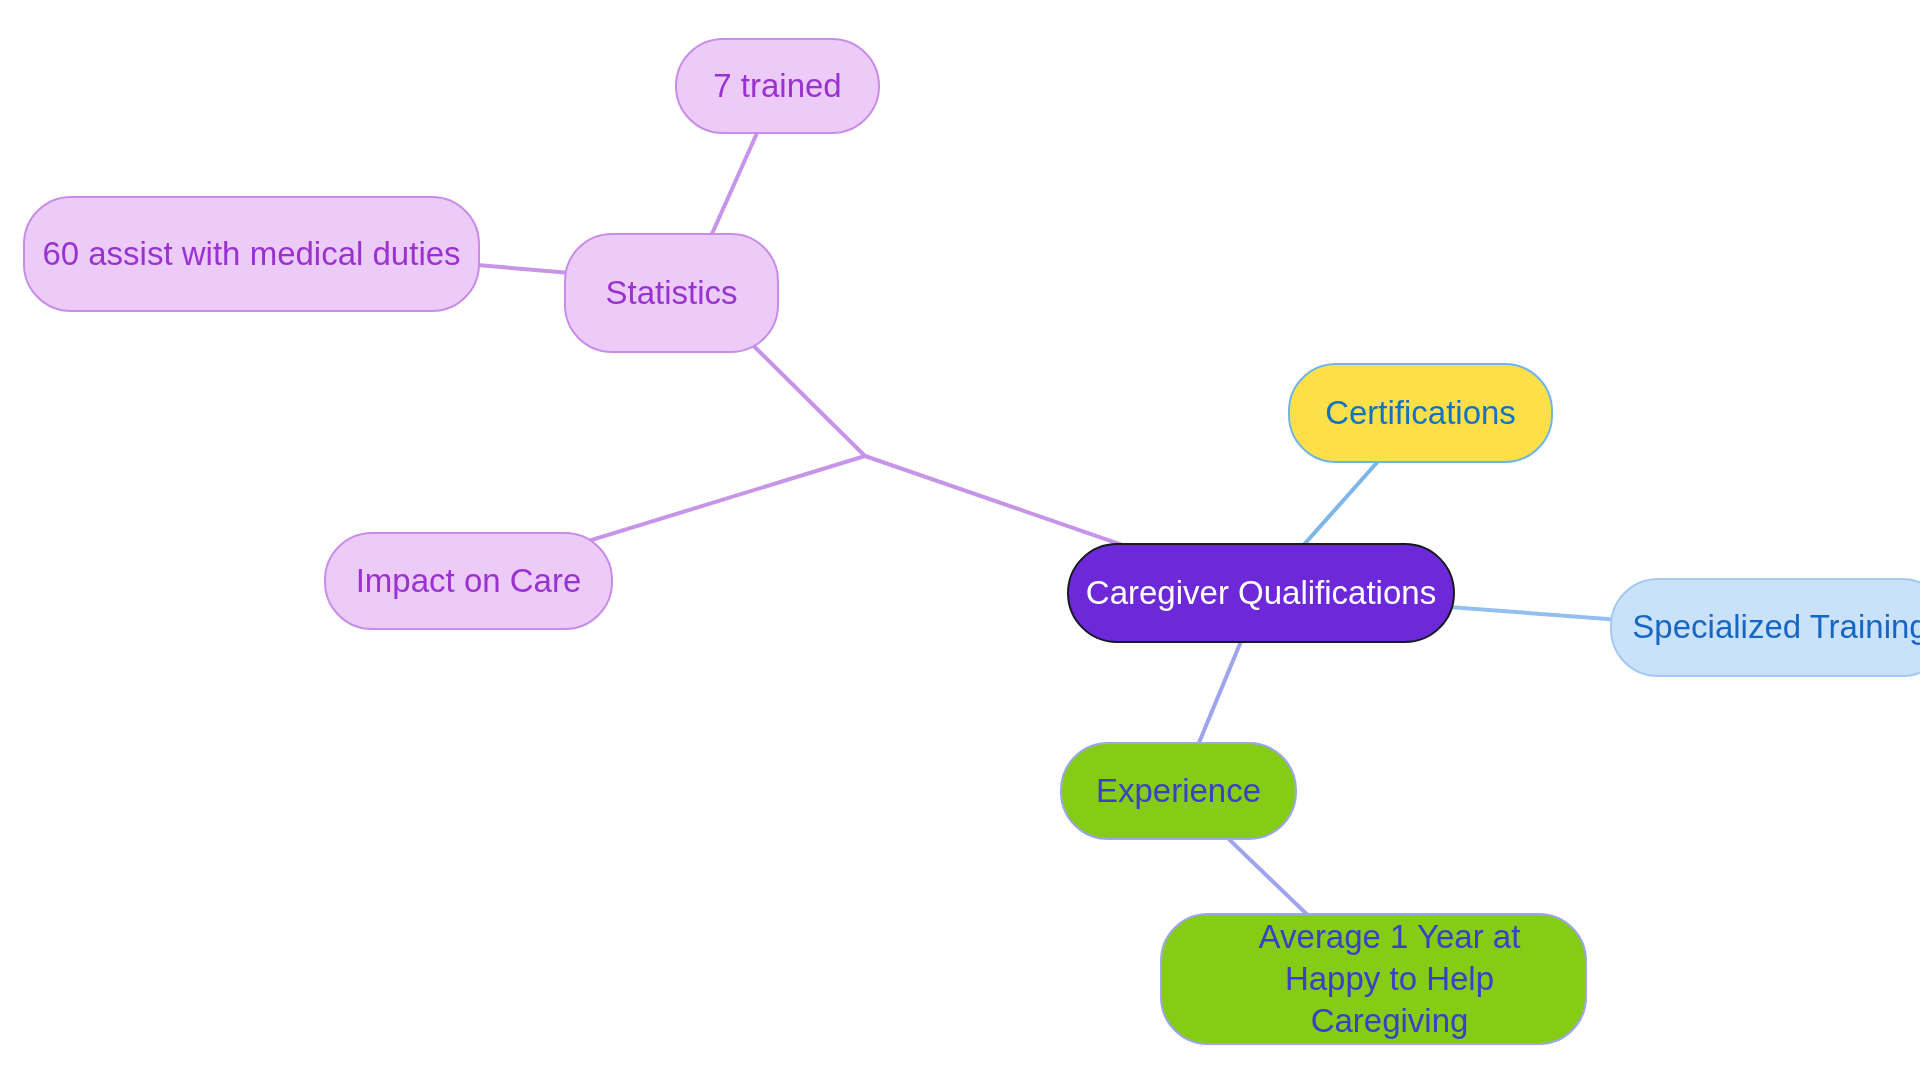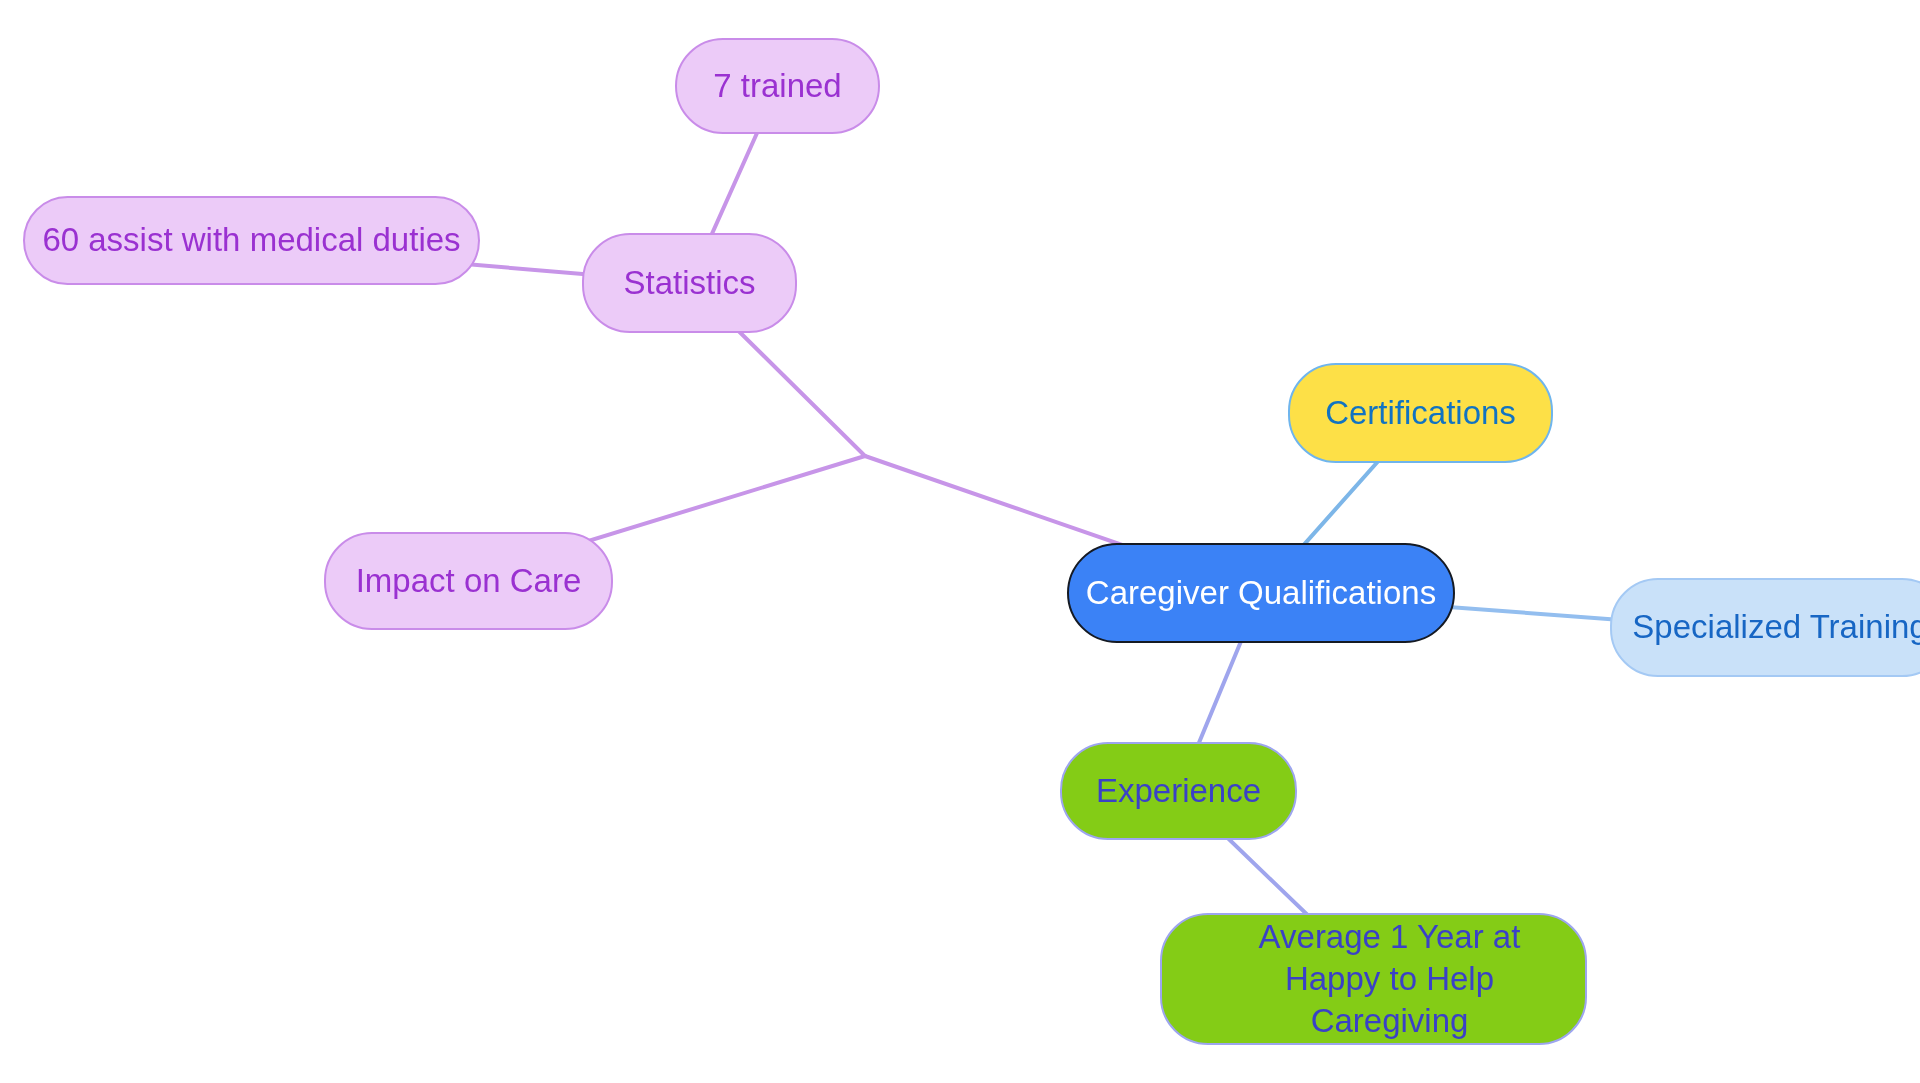--- a/index.html
+++ b/index.html
@@ -58,21 +58,21 @@
     background: #c9e1f9;
     border-color: #a4c9f4;
     color: #1766c4;
   }
   .node-lavender {
     background: #84cc16;
     border-color: #9da5ef;
     color: #3a41c7;
   }
   .node-dark {
-    background: #3b82f6;
+    background: #6d28d9;
     border-color: #151a23;
     color: #ffffff;
     border-radius: 50px;
   }
   .node .label { display: block; padding: 0 14px; }
   .node-wrap .label { padding: 0 34px; }
 </style>
 </head>
 <body>
 
@@ -87,25 +87,25 @@
     <line class="edge-blue" x1="1261" y1="593" x2="1421" y2="413"></line>
     <line class="edge-bluelight" x1="1261" y1="593" x2="1728" y2="628"></line>
     <line class="edge-lavender" x1="1261" y1="593" x2="1179" y2="791"></line>
     <line class="edge-lavender" x1="1179" y1="791" x2="1374" y2="979"></line>
   </svg>
 
   <div class="node node-purple" style="left:675px;  top:38px;  width:205px; height:96px;">
     <span class="label">7 trained</span>
   </div>
 
-  <div class="node node-purple" style="left:23px;   top:196px; width:457px; height:89px;">
+  <div class="node node-purple" style="left:23px;   top:196px; width:457px; height:116px;">
     <span class="label">60 assist with medical duties</span>
   </div>
 
-  <div class="node node-purple" style="left:582px;  top:233px; width:215px; height:100px;">
+  <div class="node node-purple" style="left:564px;  top:233px; width:215px; height:120px;">
     <span class="label">Statistics</span>
   </div>
 
 
   <div class="node node-purple" style="left:324px;  top:532px; width:289px; height:98px;">
     <span class="label">Impact on Care</span>
   </div>
 
   <div class="node node-blue" style="left:1288px; top:363px; width:265px; height:100px;">
     <span class="label">Certifications</span>

